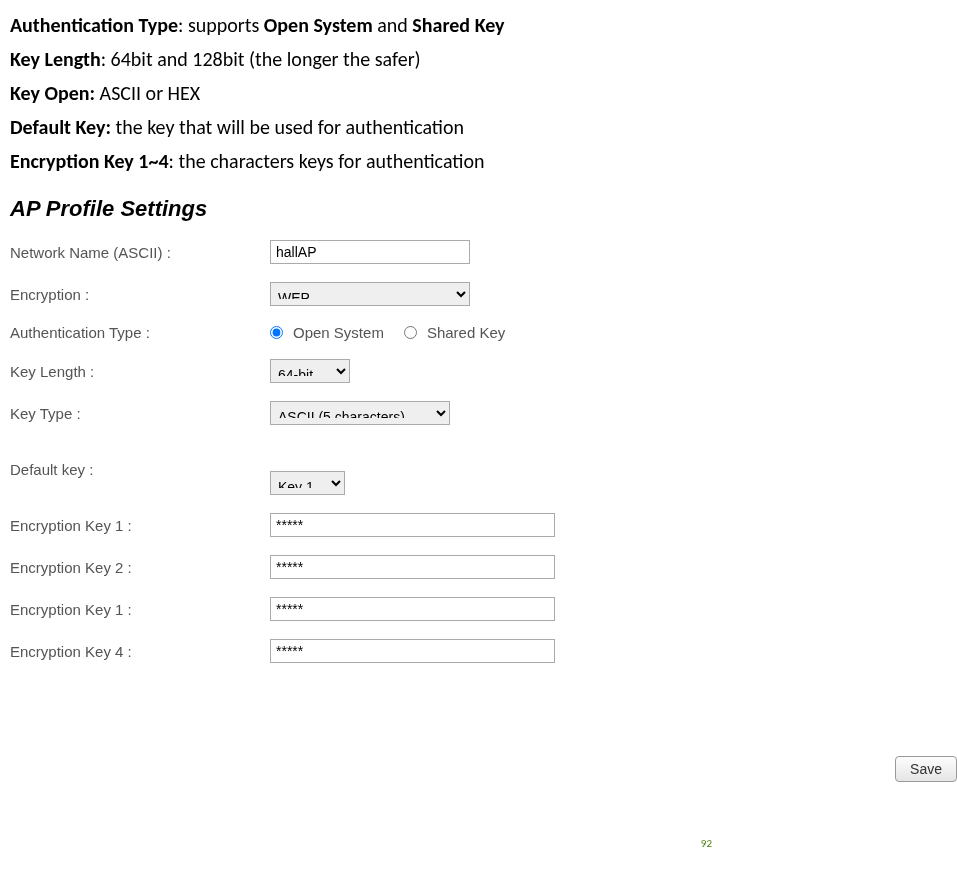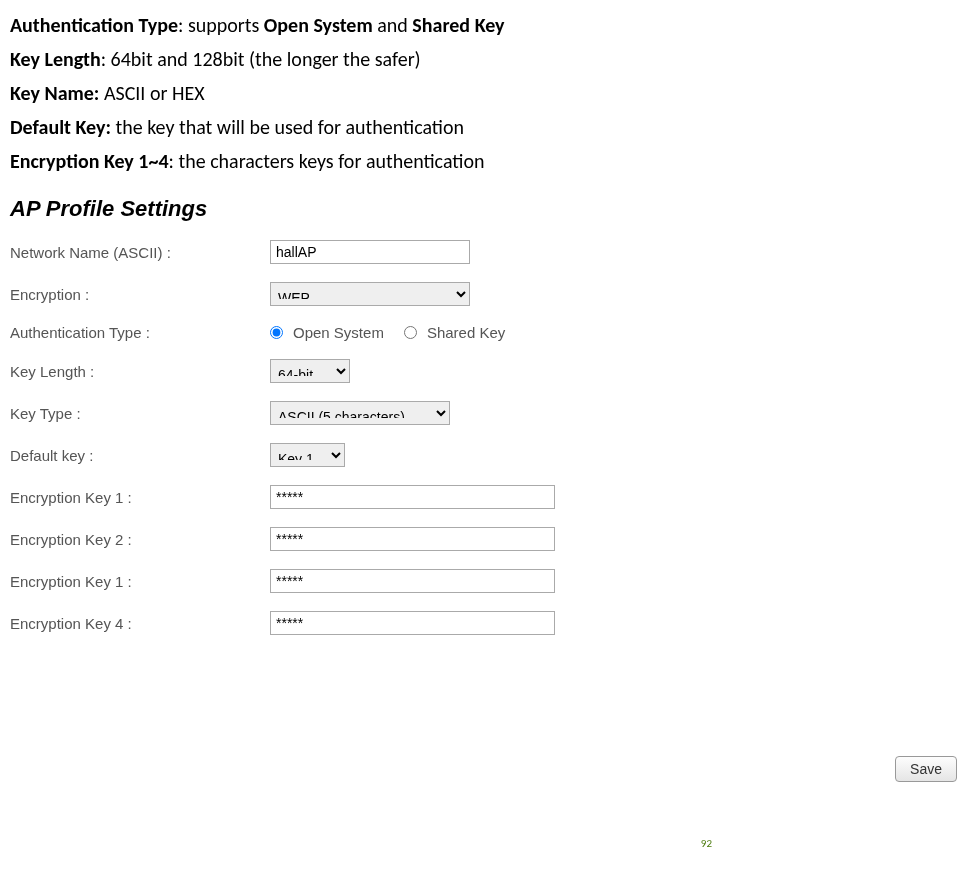--- a/index.html
+++ b/index.html
@@ -68,20 +68,21 @@
       width: 200px;
     }
     .select-med {
       width: 80px;
     }
     .select-med2 {
       width: 180px;
     }
     .select-small {
       width: 75px;
+      margin-top: 28px;
     }
     .radio-group {
       display: flex;
       align-items: center;
       gap: 6px;
     }
     .radio-group input[type="radio"] {
       margin-right: 4px;
     }
     .radio-group label {
@@ -113,21 +114,21 @@
 </head>
 <body>
 
 <div class="doc-text">
   <strong>Authentication Type</strong><span>: supports </span><strong>Open System</strong><span> and </span><strong>Shared Key</strong>
 </div>
 <div class="doc-text">
   <strong>Key Length</strong><span>: 64bit and 128bit (the longer the safer)</span>
 </div>
 <div class="doc-text">
-  <strong>Key Name:</strong><span> ASCII or HEX</span>
+  <strong>Key Open:</strong><span> ASCII or HEX</span>
 </div>
 <div class="doc-text">
   <strong>Default Key:</strong><span> the key that will be used for authentication</span>
 </div>
 <div class="doc-text">
   <strong>Encryption Key 1~4</strong><span>: the characters keys for authentication</span>
 </div>
 
 <div class="panel">
   <div class="panel-title">AP Profile Settings</div>

